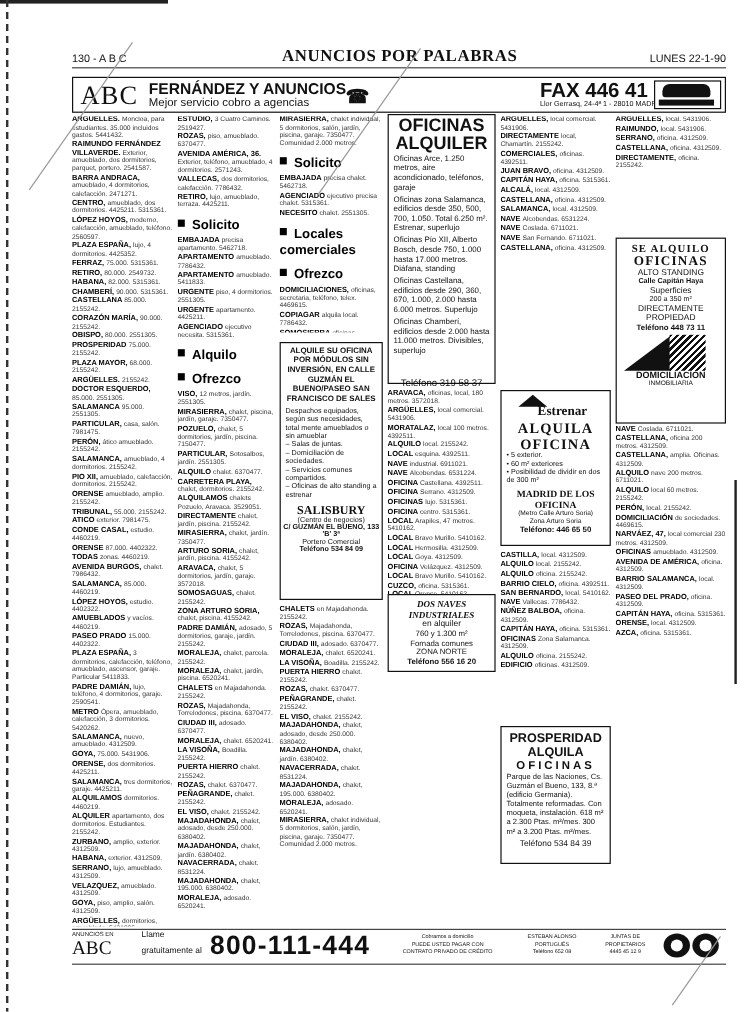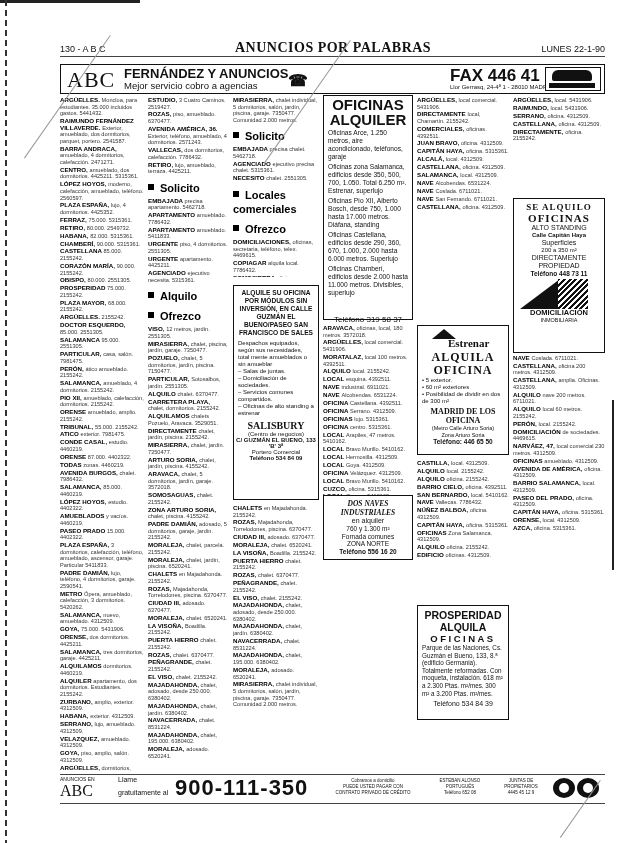--- a/index.html
+++ b/index.html
@@ -352,21 +352,21 @@
     </div>
     <div style="font-weight:bold;font-size:7.5px;line-height:8px;">DOMICILIACIÓN</div>
     <div style="font-size:5.5px;line-height:6px;">INMOBILIARIA</div>
   </div>
 
   <div class="bottom-band">
     <span class="bb-abc-small">ANUNCIOS EN</span>
     <span class="bb-abc">ABC</span>
     <span class="bb-llame">Llame</span>
     <span class="bb-grat">gratuitamente al</span>
-    <span class="bb-phone">900-111-350</span>
+    <span class="bb-phone">800-111-444</span>
     <div class="bb-col" style="left:268px;width:90px;">
       <div>Cobramos a domicilio</div>
       <div>PUEDE USTED PAGAR CON</div>
       <div>CONTRATO PRIVADO DE CRÉDITO</div>
     </div>
     <div class="bb-col" style="left:370px;width:60px;">
       <div>ESTEBAN ALONSO</div>
       <div>PORTUGUÉS</div>
       <div>Teléfono 652 08</div>
     </div>

